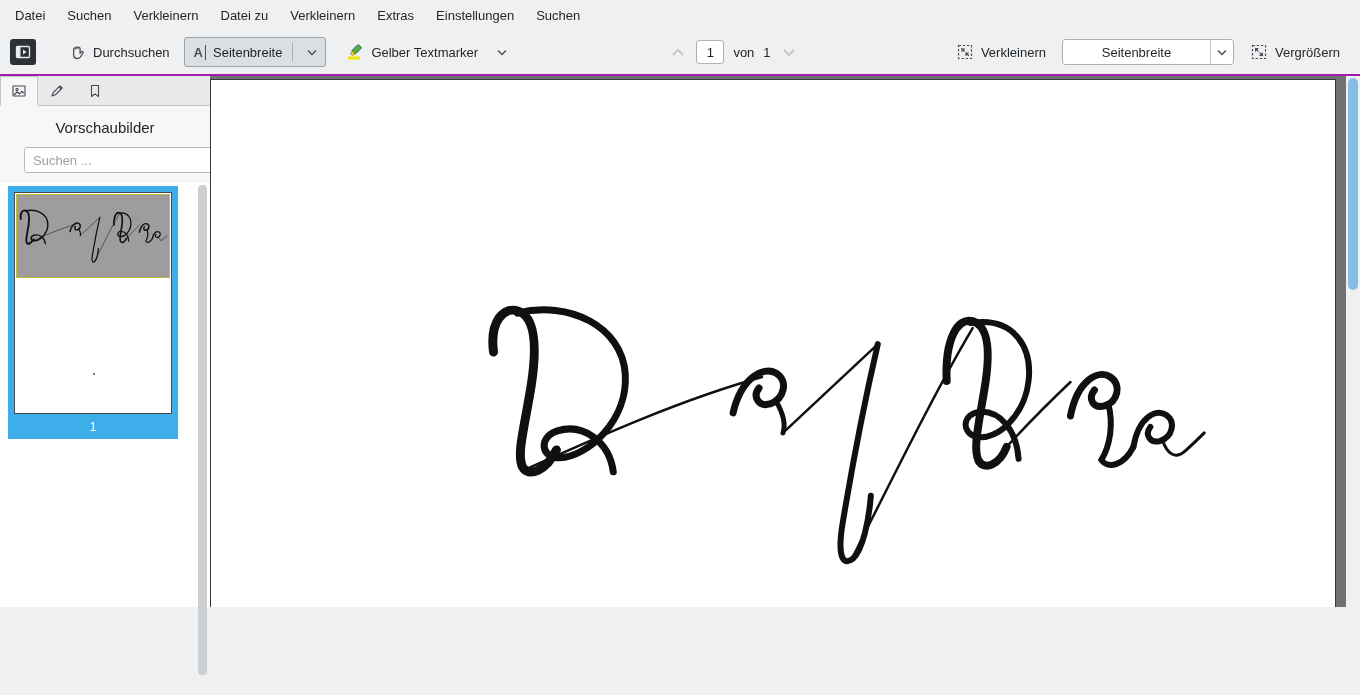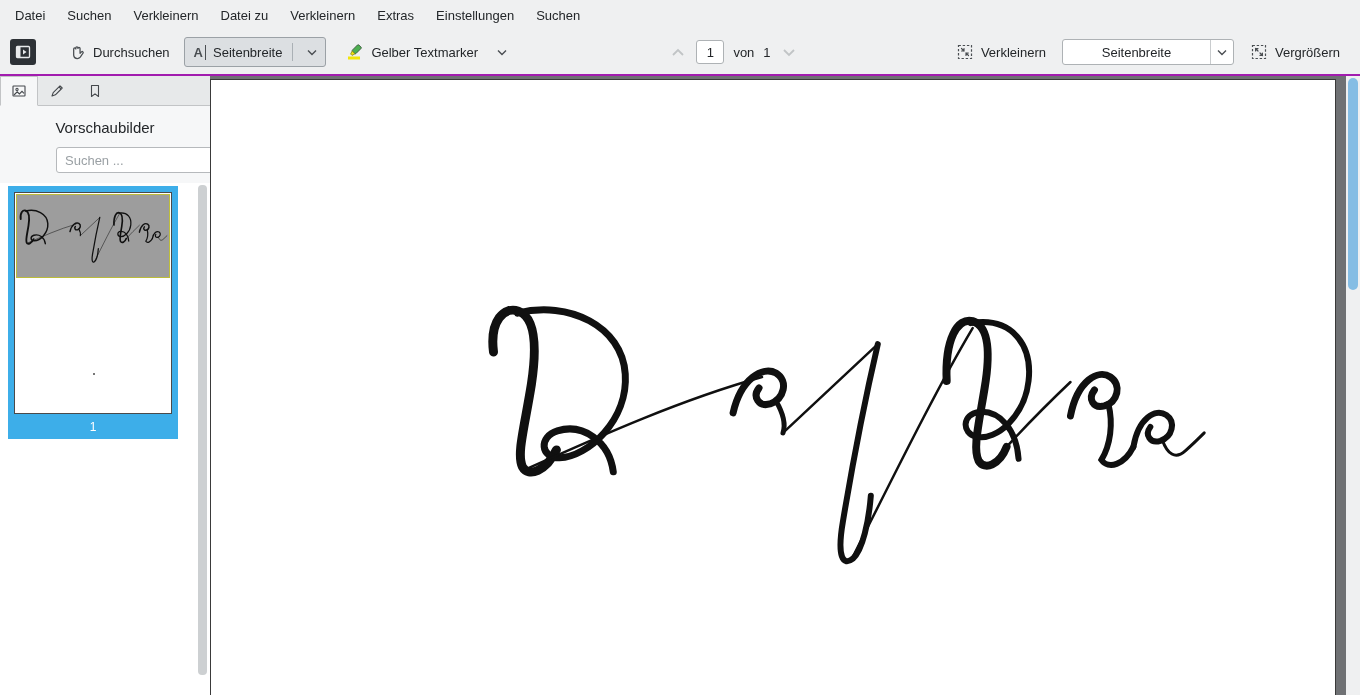--- a/index.html
+++ b/index.html
@@ -29,29 +29,29 @@
                 background:#fff; color:#232629; }
   .right-group { display:flex; align-items:center; gap:6px; }
   .zoom-combo { display:flex; align-items:center; height:26px; width:172px; background:#fff;
                 border:1px solid #aeb2b5; border-radius:3px; overflow:hidden; }
   .zoom-combo .combo-label { flex:1; padding:0 8px; white-space:nowrap;text-align:center; }
   .combo-sep { width:1px; height:100%; background:#c9ccce; }
   .combo-arrow { width:22px; display:flex; align-items:center; justify-content:center; }
   .ai-glyph { font-weight:bold; color:#4a4e52; font-size:13px; display:flex; align-items:center; }
   .ai-glyph .ibeam { display:inline-block; width:1px; height:15px; background:#4a4e52; margin-left:2px; }
   
-  .content { display:flex; height:619px; }
+  .content { display:flex; height:531px; }
   
   .sidebar { width:210px; display:flex; flex-direction:column; background:#f6f7f8; }
   .tabbar { height:30px; display:flex; background:#e7e9ea; border-bottom:1px solid #c2c4c6; }
   .tab { width:38px; display:flex; align-items:center; justify-content:center; }
   .tab.active { background:#f6f7f8; border:1px solid #c2c4c6; border-bottom:1px solid #f6f7f8;
                 margin-bottom:-1px; }
   .side-title { text-align:center; padding:13px 0 9px; font-size:15px; }
-  .search-row { display:flex; align-items:center; gap:8px; padding:2px 8px 10px 24px;margin-left:32px; }
+  .search-row { display:flex; align-items:center; gap:8px; padding:2px 8px 10px 24px; }
   .search-input { flex:1; height:26px; border:1px solid #b6b9bc; border-radius:3px; padding:0 8px;
                   font-family:"Liberation Sans",sans-serif; font-size:13px; background:#fff; color:#232629; }
   .search-input::placeholder { color:#9aa0a4; }
   .filter-btn { width:22px; height:22px; display:flex; align-items:center; justify-content:center; }
   .thumb-list { flex:1; position:relative; background:#ffffff; }
   .thumb-sel { position:absolute; left:8px; top:3px; width:170px; background:#3daee9; padding:6px 6px 0 6px; }
   .thumb-page { position:relative; width:158px; height:222px; background:#fff; border:1px solid #4a4a4a; }
   .thumb-viewrect { position:absolute; left:1px; top:1px; width:154px; height:84px;
                     background:#9d9d9d; border:1px solid #bdbd3a; overflow:hidden;
                     display:flex; align-items:center; justify-content:center; }

